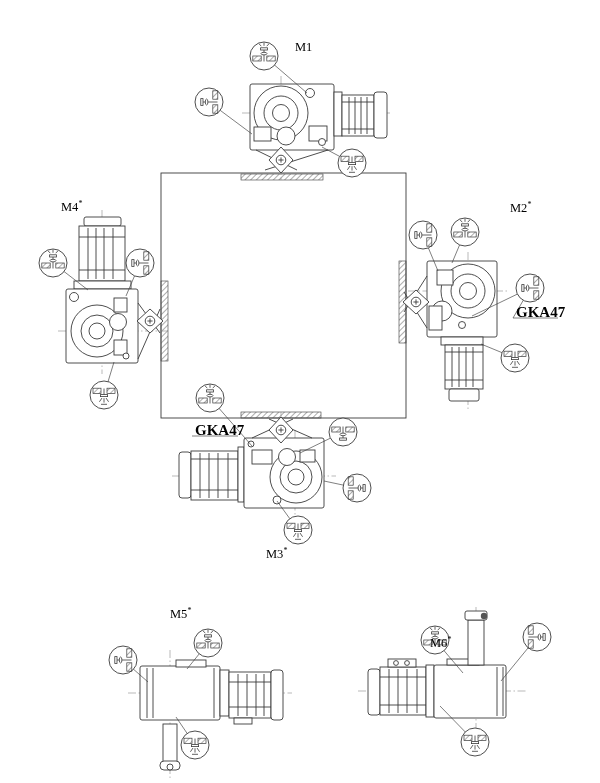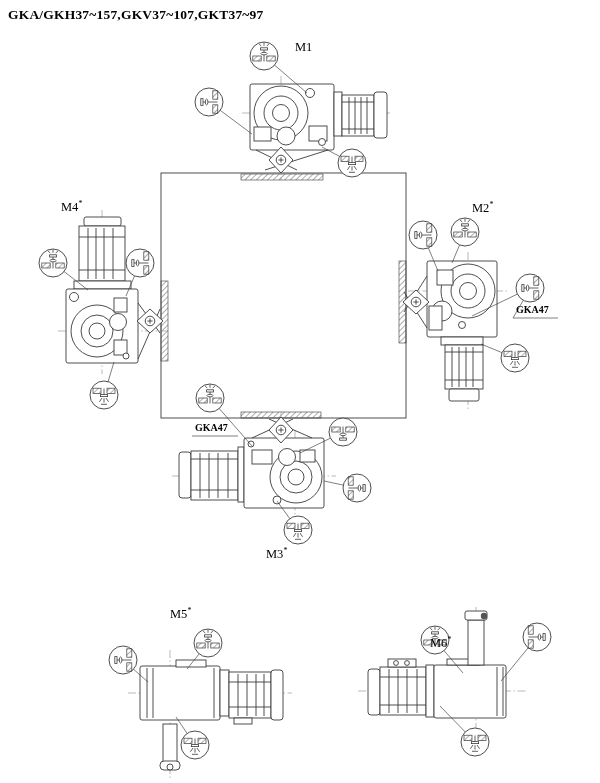--- a/index.html
+++ b/index.html
@@ -1,31 +1,30 @@
 <!DOCTYPE html>
 <html><head>
 <meta charset="utf-8">
 <style>
   html,body{margin:0;padding:0;background:#fff;}
   .page{position:relative;width:600px;height:783px;background:#fff;overflow:hidden;
         font-family:"Liberation Serif", serif;color:#000;}
   .title{position:absolute;left:8px;top:7px;font-weight:bold;font-size:13.5px;letter-spacing:.2px;white-space:nowrap;}
   .lbl{position:absolute;font-weight:normal;font-size:12.5px;white-space:nowrap;}
   .lbl sup{font-size:8px;vertical-align:super;}
-  .ann{position:absolute;font-weight:bold;font-size:10px;white-space:nowrap;}
+  .ann{position:absolute;font-weight:bold;font-size:15px;white-space:nowrap;}
   svg.art{position:absolute;left:0;top:0;}
   .cl line{stroke:#8a8a8a;stroke-width:.6;stroke-dasharray:8 2.5 1.5 2.5;}
   .ld{stroke:#3a3a3a;stroke-width:.65;}
 </style>
 </head>
 <body>
 
 <div class="page">
 
-  <div class="title">GKA/GKH37~157,GKV37~107,GKT37~97</div>
 
   <svg class="art" width="600" height="783" viewBox="0 0 600 783">
     <defs>
       <pattern id="h45" width="4" height="4" patternUnits="userSpaceOnUse" patternTransform="rotate(45)">
         <line x1="0" y1="0" x2="0" y2="4" stroke="#666" stroke-width="1.1"></line>
       </pattern>
 
       <g id="sym-vent" stroke="#3a3a3a" stroke-width="0.8" fill="none">
         <circle cx="15" cy="15" r="14" fill="#fff" stroke-width="0.9"></circle>
         <rect x="3.8" y="15" width="8.4" height="5" fill="url(#h45)" stroke-width="0.7"></rect>
@@ -326,21 +325,21 @@
       <use href="#sym-vent" transform="translate(193,628)"></use>
       <use href="#sym-drain" transform="translate(180,730)"></use>
 
       <use href="#sym-vent" transform="translate(420,625)"></use>
       <use href="#sym-level-r" transform="translate(522,622)"></use>
       <use href="#sym-drain" transform="translate(460,727)"></use>
     </g>
   </svg>
 
   <div class="lbl" style="left:295px;top:39px;"><span>M1</span><sup></sup></div>
-  <div class="lbl" style="left:472px;top:200px;"><span>M2</span><sup>*</sup></div>
+  <div class="lbl" style="left:510px;top:200px;"><span>M2</span><sup>*</sup></div>
   <div class="lbl" style="left:250px;top:546px;margin-left:16px;"><span>M3</span><sup>*</sup></div>
   <div class="lbl" style="left:61px;top:199px;"><span>M4</span><sup>*</sup></div>
   <div class="lbl" style="left:170px;top:606px;"><span>M5</span><sup>*</sup></div>
   <div class="lbl" style="left:430px;top:603px;margin-top:32px;"><span>M6</span><sup>*</sup></div>
 
   <div class="ann" style="left:516px;top:304px;">GKA47</div>
   <div class="ann" style="left:195px;top:422px;">GKA47</div>
 
 </div>
 

